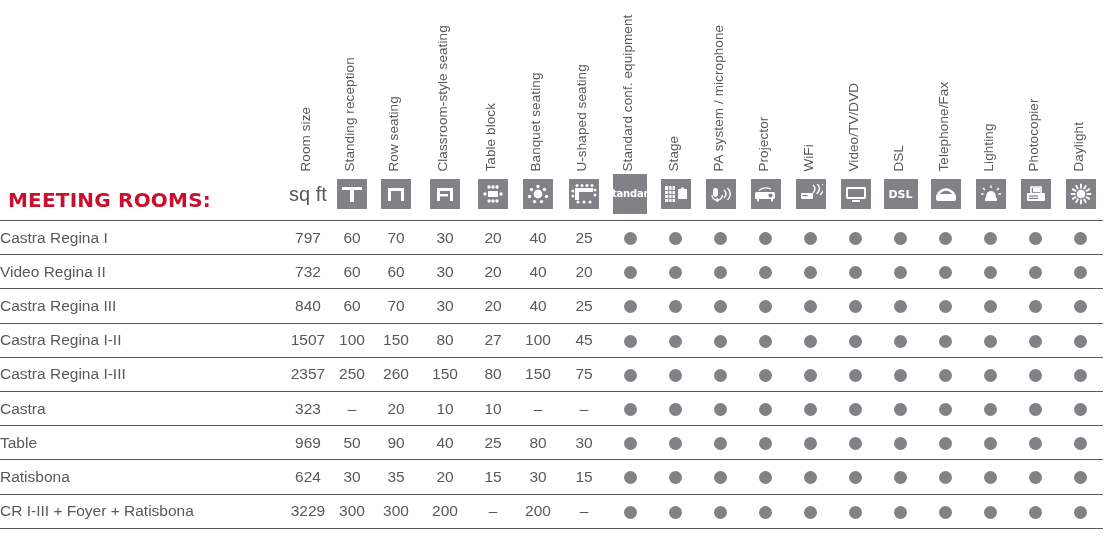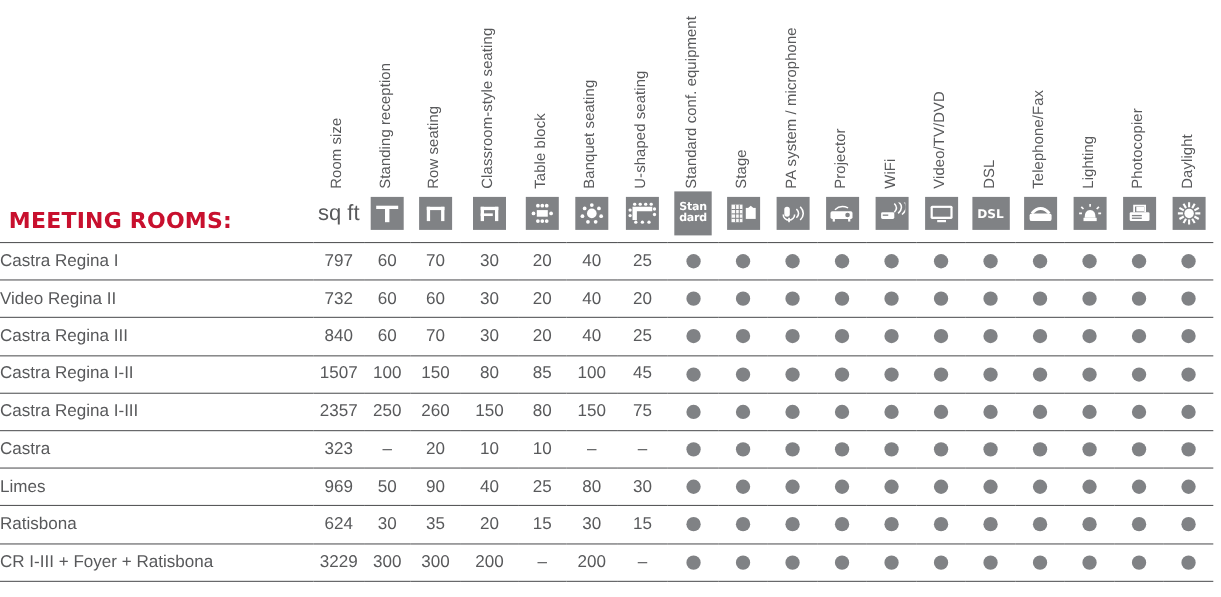--- a/index.html
+++ b/index.html
@@ -83,21 +83,21 @@
   .gicon.wide {
     width: 34px;
   }
   .gicon.text {
     font-family: "DejaVu Sans", sans-serif;
     font-weight: bold;
     font-size: 10px;
     letter-spacing: -0.2px;
     text-align: center;
     line-height: 1.0;
-    flex-direction: column;
+    flex-direction: row;
     padding: 20px 1px;
     width: 34px;
   }
   .gicon.dsl {
     font-family: "DejaVu Sans", sans-serif;
     font-weight: bold;
     font-size: 11px;
     letter-spacing: 0px;
   }
 
@@ -451,21 +451,21 @@
           <td class="dotcell"><span class="dot"></span></td>
           <td class="dotcell"><span class="dot"></span></td>
           <td class="dotcell"><span class="dot"></span></td>
         </tr>
         <tr>
           <td class="roomname">Castra Regina I-II</td>
           <td class="num">1507</td>
           <td class="num">100</td>
           <td class="num">150</td>
           <td class="num">80</td>
-          <td class="num">85</td>
+          <td class="num">27</td>
           <td class="num">100</td>
           <td class="num">45</td>
           <td class="dotcell"><span class="dot"></span></td>
           <td class="dotcell"><span class="dot"></span></td>
           <td class="dotcell"><span class="dot"></span></td>
           <td class="dotcell"><span class="dot"></span></td>
           <td class="dotcell"><span class="dot"></span></td>
           <td class="dotcell"><span class="dot"></span></td>
           <td class="dotcell"><span class="dot"></span></td>
           <td class="dotcell"><span class="dot"></span></td>
@@ -509,21 +509,21 @@
           <td class="dotcell"><span class="dot"></span></td>
           <td class="dotcell"><span class="dot"></span></td>
           <td class="dotcell"><span class="dot"></span></td>
           <td class="dotcell"><span class="dot"></span></td>
           <td class="dotcell"><span class="dot"></span></td>
           <td class="dotcell"><span class="dot"></span></td>
           <td class="dotcell"><span class="dot"></span></td>
           <td class="dotcell"><span class="dot"></span></td>
         </tr>
         <tr>
-          <td class="roomname">Limes</td>
+          <td class="roomname">Table</td>
           <td class="num">969</td>
           <td class="num">50</td>
           <td class="num">90</td>
           <td class="num">40</td>
           <td class="num">25</td>
           <td class="num">80</td>
           <td class="num">30</td>
           <td class="dotcell"><span class="dot"></span></td>
           <td class="dotcell"><span class="dot"></span></td>
           <td class="dotcell"><span class="dot"></span></td>

